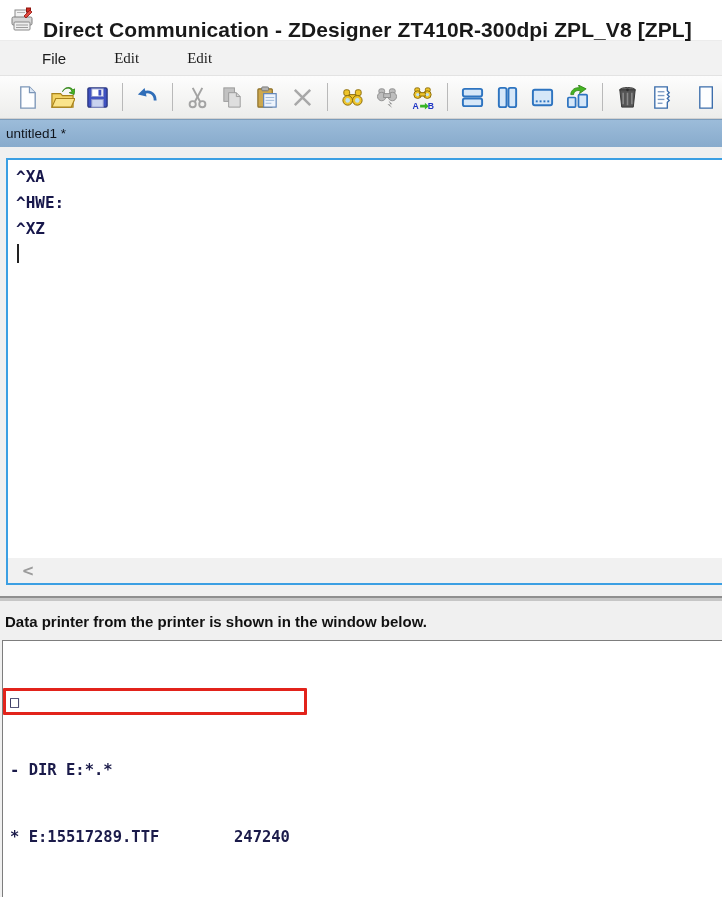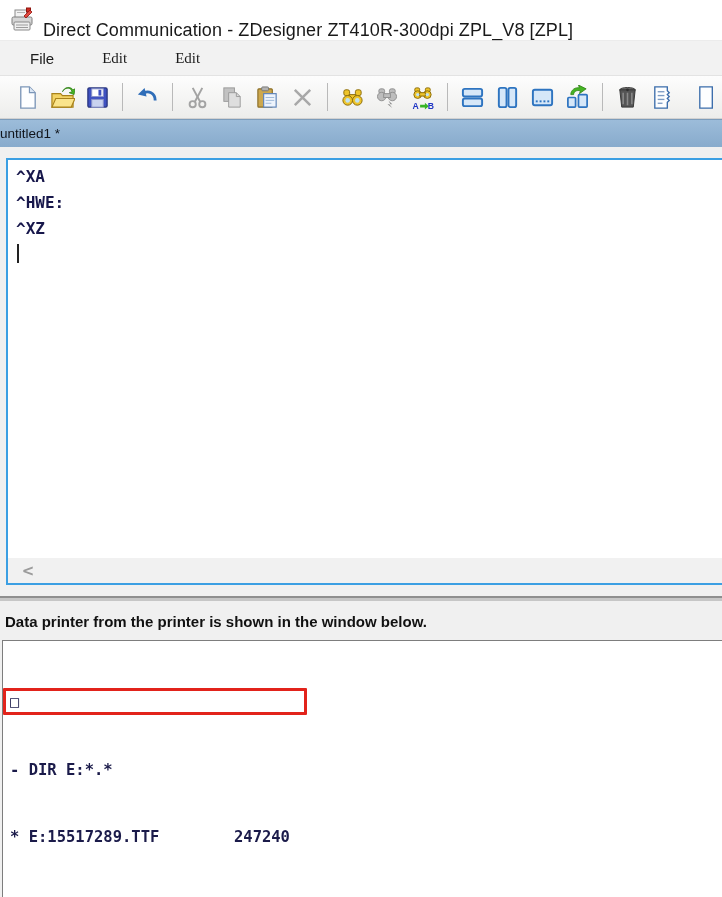--- a/index.html
+++ b/index.html
@@ -12,30 +12,30 @@
   *{box-sizing:border-box;}
 
   
   .titlebar{
     position:absolute;left:0;top:0;width:722px;height:41px;
     background:#ffffff;border-bottom:1px solid #ececec;
     display:flex;align-items:center;
   }
   .titlebar .app-icon{width:26px;height:26px;margin:0 8px 0 9px;flex:0 0 auto;}
   .titlebar .title-text{
-    font-size:18px;font-weight:400;color:#191919;letter-spacing:.1px;
+    font-size:21px;font-weight:700;color:#191919;letter-spacing:.1px;
     white-space:nowrap;
     margin-top:20px;
   }
 
   
   .menubar{
     position:absolute;left:0;top:41px;width:722px;height:35px;
     background:#f2f2f2;border-bottom:1px solid #e3e3e3;
-    display:flex;align-items:center;padding-left:12px;
+    display:flex;align-items:center;padding-left:24px;
   }
   .menu-item{
     font-size:15px;color:#1b1b1b;padding:7px 18px;cursor:default;
   }
   .menu-item + .menu-item{margin-left:12px;font-family:Liberation Serif, serif;}
 
   
   .toolbar{
     position:absolute;left:0;top:76px;width:730px;height:43px;
     background:linear-gradient(#fdfdfd,#ededeb);
@@ -50,21 +50,21 @@
   .tool-btn svg{width:25px;height:25px;}
   .tool-sep{
     width:1px;height:28px;background:#b9b9b9;margin:0 7px;flex:0 0 auto;
   }
 
   
   .tabstrip{
     position:absolute;left:0;top:119px;width:722px;height:28px;
     background:linear-gradient(#9cbcda,#88abcc);
     border-top:1px solid #7d9cba;
-    display:flex;align-items:center;
+    display:flex;align-items:center;padding-left:6px;
   }
   .tab-label{font-size:13.5px;color:#10151c;}
 
   
   .editor{
     position:absolute;left:6px;top:158px;width:724px;height:427px;
     background:#ffffff;border:2px solid #3b9fe3;
   }
   .editor .code{
     position:absolute;left:8px;top:4px;right:4px;

